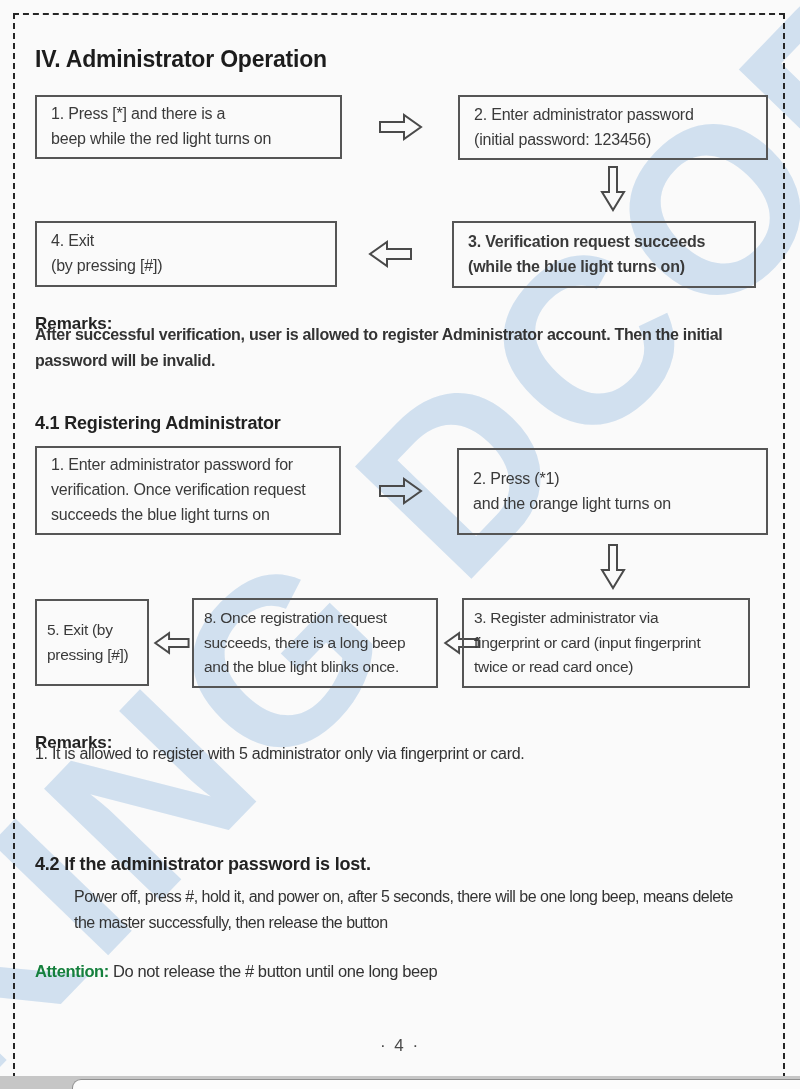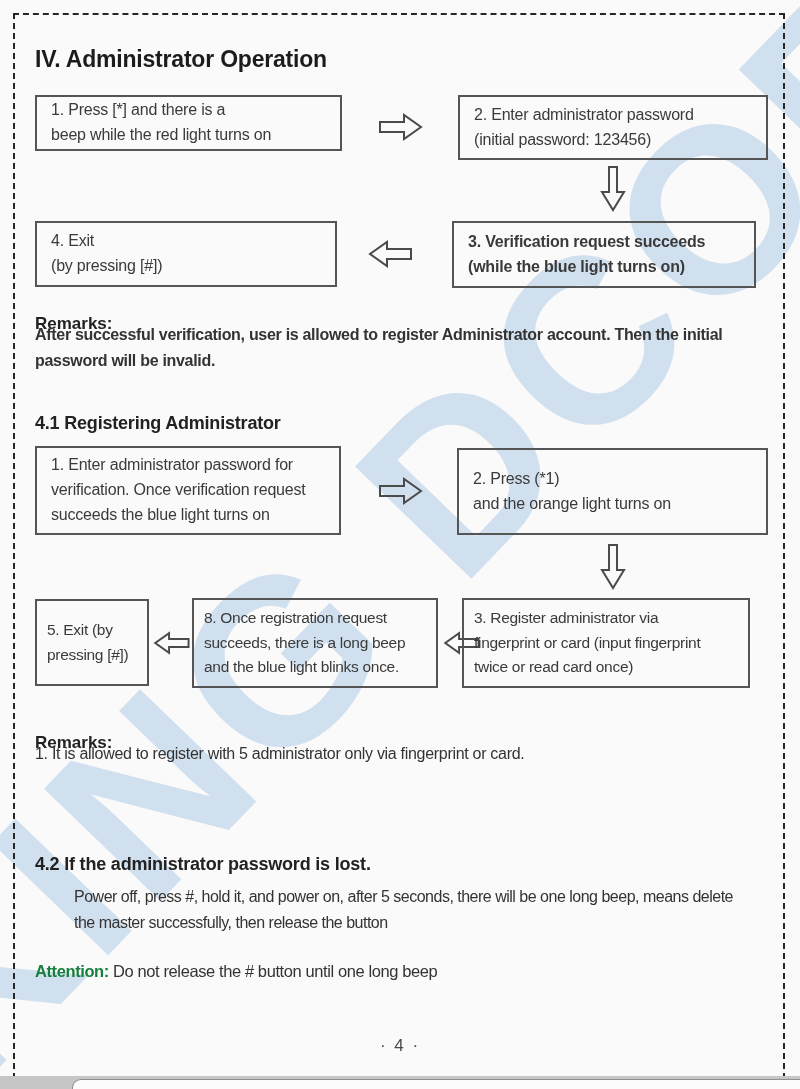--- a/index.html
+++ b/index.html
@@ -140,21 +140,21 @@
 <body>
 
 <div class="page">
 
   <div class="watermark">KING DCOR</div>
 
   <div class="layer">
 
     <div class="page-title">IV. Administrator Operation</div>
 
-    <div class="flow-box" style="left:35px; top:95px; width:307px; height:56px;">1. Press [*] and there is a
+    <div class="flow-box" style="left:35px; top:95px; width:307px; height:64px;">1. Press [*] and there is a
 beep while the red light turns on</div>
 
     <svg class="arrow" style="left:379px; top:111px;" width="44" height="32" viewBox="0 0 44 32">
       <polygon points="1,11 25,11 25,4 42,16 25,28 25,21 1,21" fill="none" stroke="#4a4a4a" stroke-width="2"></polygon>
     </svg>
 
     <div class="flow-box" style="left:458px; top:95px; width:310px; height:65px;">2. Enter administrator password
 (initial password: 123456)</div>
 
     <svg class="arrow" style="left:598px; top:166px;" width="30" height="46" viewBox="0 0 30 46">

